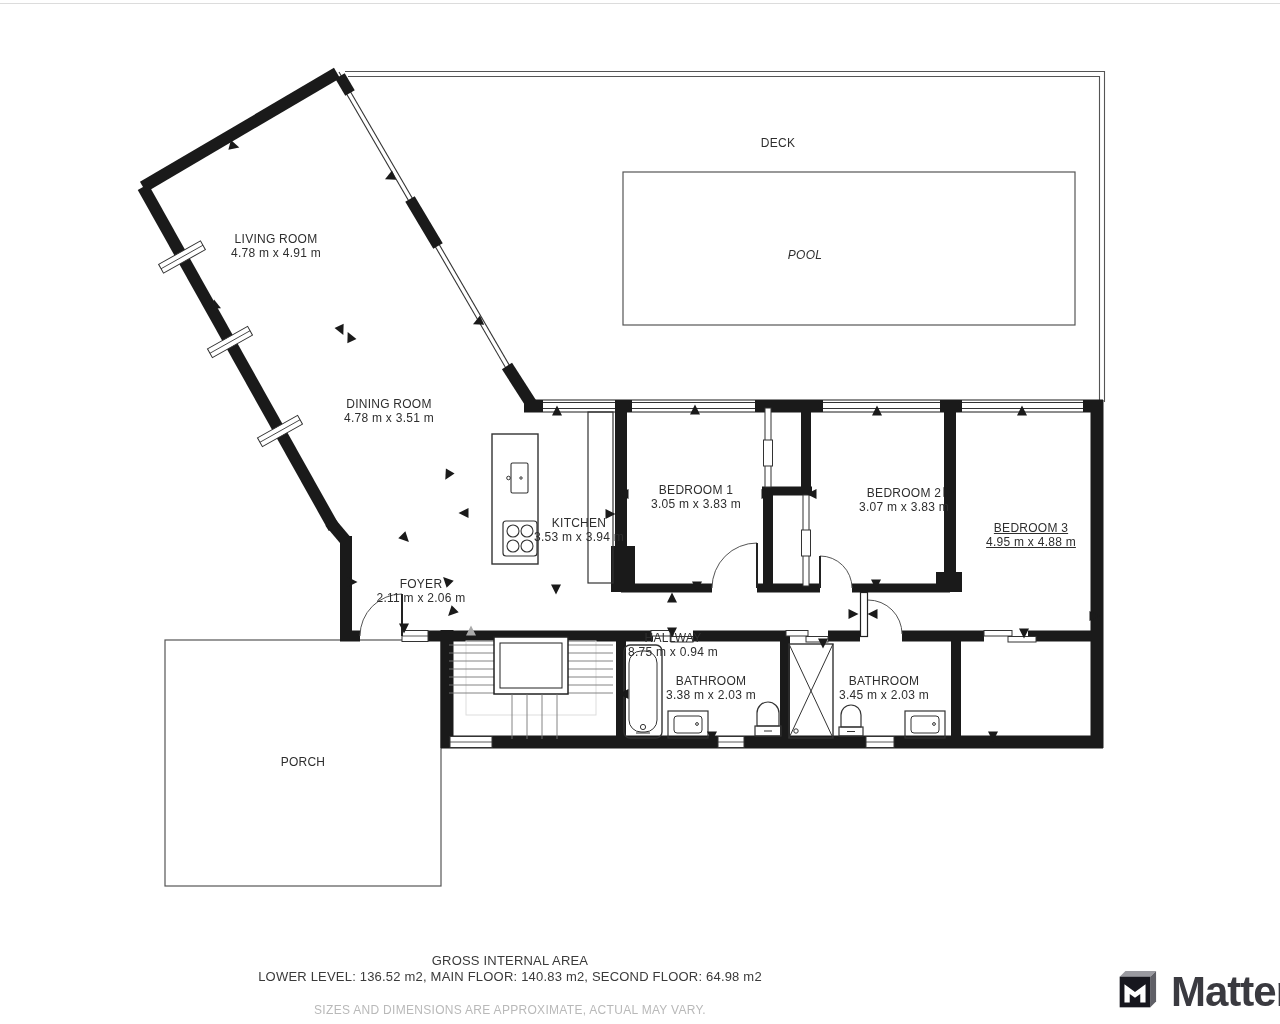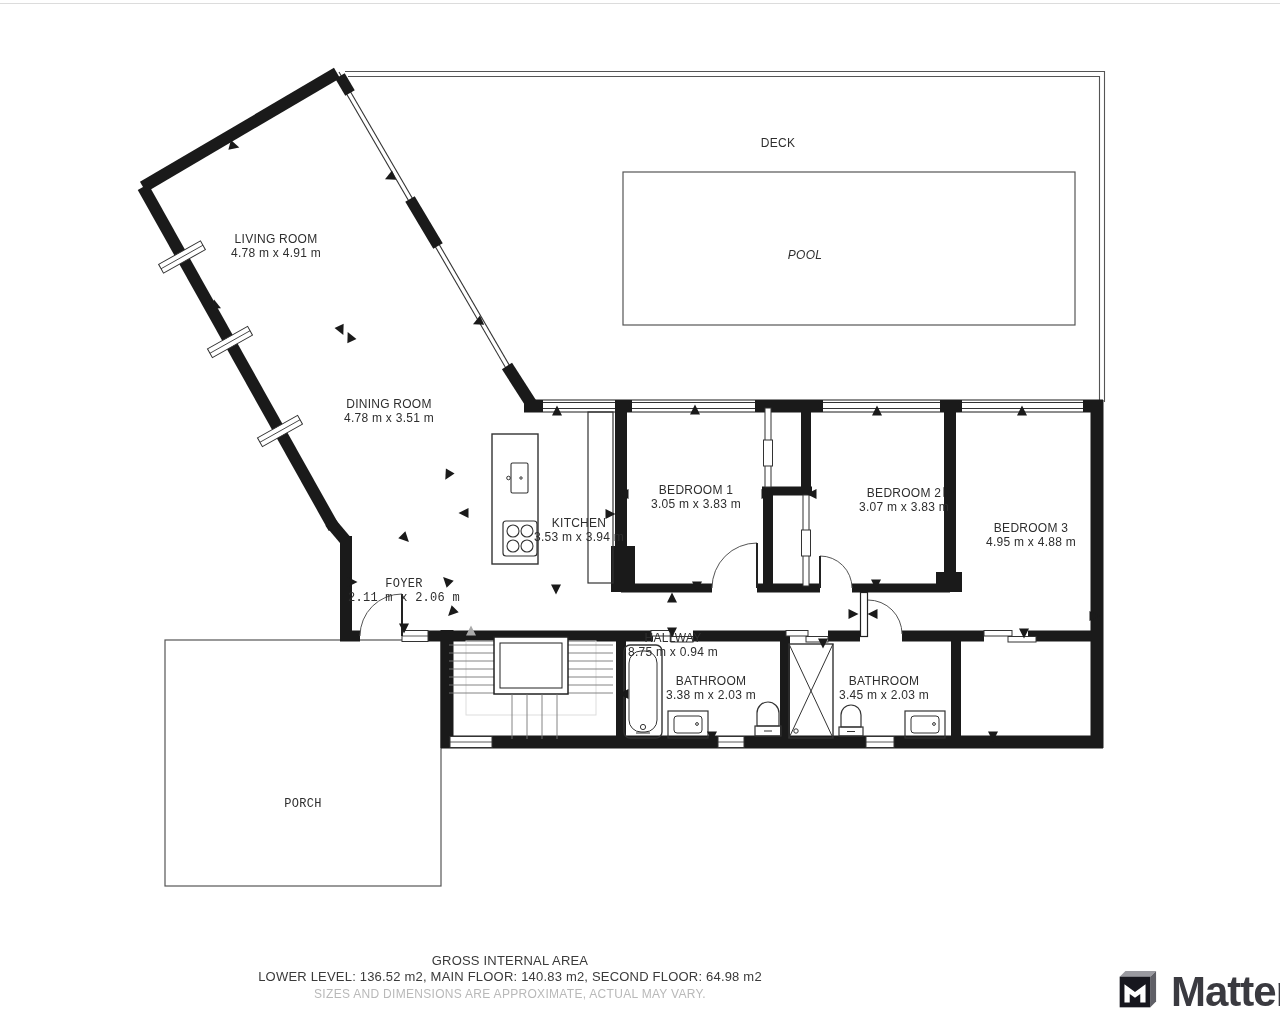--- a/index.html
+++ b/index.html
@@ -10,29 +10,29 @@
   .room-label{position:absolute;transform:translate(-50%,-50%);text-align:center;
               font-size:12px;line-height:14px;color:#2e2e2e;letter-spacing:.25px;white-space:nowrap;}
   .room-name,.room-dims{display:block;}
   .lbl-living{left:276px;top:246px;}
   .lbl-dining{left:389px;top:411px;}
   .lbl-deck{left:778px;top:143px;}
   .lbl-pool{left:805px;top:255px;font-style:italic;}
   .lbl-kitchen{left:547px;top:530px;margin-left:32px;}
   .lbl-bedroom1{left:696px;top:497px;}
   .lbl-bedroom2{left:904px;top:500px;}
-  .lbl-bedroom3{left:1031px;top:535px;}
-  .lbl-foyer{left:404px;top:591px;font-family:Liberation Mono, monospace;}
+  .lbl-bedroom3{left:1031px;top:535px;text-decoration:underline;}
+  .lbl-foyer{left:421px;top:591px;}
   .lbl-hallway{left:673px;top:645px;}
   .lbl-bathroom1{left:711px;top:688px;}
   .lbl-bathroom2{left:884px;top:688px;}
-  .lbl-porch{left:303px;top:804px;font-family:Liberation Mono, monospace;}
+  .lbl-porch{left:303px;top:762px;}
   .footer{position:absolute;left:0;top:953px;width:1020px;text-align:center;
           font-size:13px;line-height:16px;color:#3a3a3a;letter-spacing:.2px;}
-  .footer .disclaimer{color:#b9b9b9;font-size:12px;margin-top:1px;letter-spacing:.3px;}
+  .footer .disclaimer{color:#b9b9b9;font-size:12px;margin-top:17px;letter-spacing:.3px;}
   .brand{position:absolute;left:1112px;top:969px;display:flex;align-items:center;gap:13px;}
   .brand-text{font-size:42px;font-weight:700;color:#3a3a40;letter-spacing:-1px;line-height:46px;}
 </style>
 </head>
 <body>
 
 <div class="page">
   <div class="top-rule"></div>
 
   <svg class="plan-svg" width="1280" height="1024" viewBox="0 0 1280 1024">

